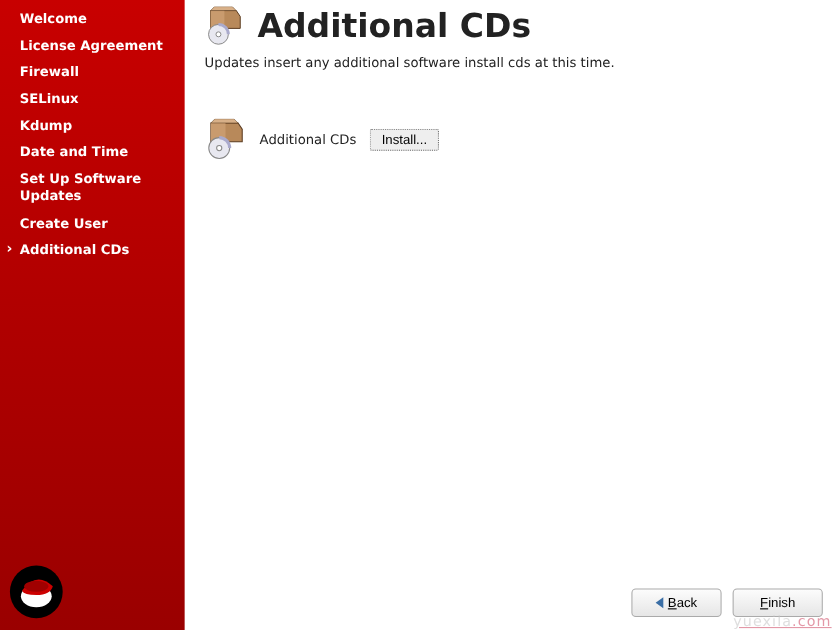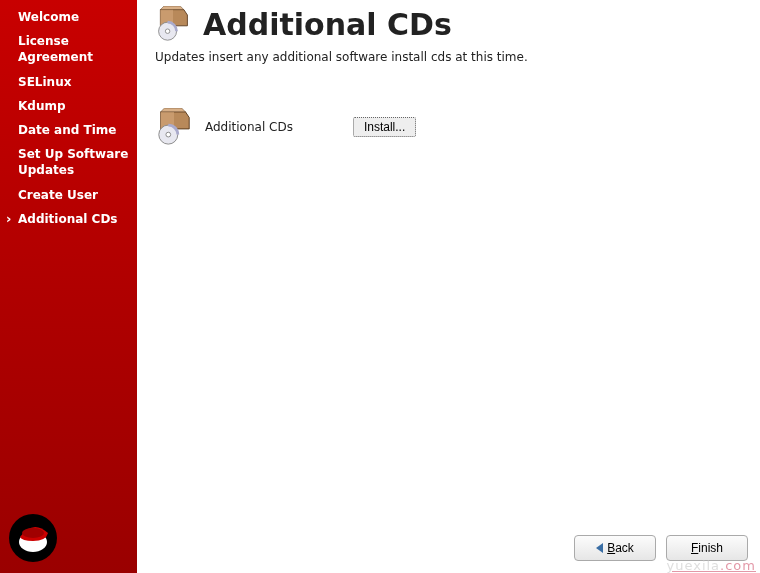--- a/index.html
+++ b/index.html
@@ -1,21 +1,21 @@
 <!DOCTYPE html>
 <html><head>
 <meta charset="utf-8">
 <style>
   * { box-sizing: border-box; margin: 0; padding: 0; }
   html, body { width: 760px; height: 573px; font-family: "DejaVu Sans", "Liberation Sans", Arial, sans-serif; overflow: hidden; }
   body { display: flex; background: #fff; }
 
   
   .sidebar {
-    width: 137px;
+    width: 168px;
     height: 573px;
     background: linear-gradient(to bottom, #c80000 0%, #b00000 50%, #9a0000 100%);
     position: relative;
     color: #fff;
     overflow: hidden;
   }
   .sidebar-items { padding-top: 5px; }
   .sidebar-item {
     font-size: 12px;
     font-weight: bold;
@@ -73,21 +73,20 @@
   }
   .row-icon { width: 38px; height: 38px; display:flex; align-items:center; justify-content:center; }
   .row-label { font-size: 12px; color: #222; }
   .install-btn {
     font-size: 12px;
     padding: 2px 10px;
     border: 1px dotted #666;
     background: #eee;
     cursor: pointer;
     border-radius: 2px;
-    margin-left: 48px;
   }
 
   
   .footer {
     position: absolute;
     bottom: 12px;
     right: 12px;
     display: flex;
     gap: 10px;
   }
@@ -125,20 +124,21 @@
   }
   .watermark .g { color: rgba(200,200,200,0.6); }
 </style>
 </head>
 <body>
 
 <div class="sidebar">
   <div class="sidebar-items">
     <div class="sidebar-item"><span>Welcome</span></div>
     <div class="sidebar-item"><span>License Agreement</span></div>
+    <div class="sidebar-item"><span>Firewall</span></div>
     <div class="sidebar-item"><span>SELinux</span></div>
     <div class="sidebar-item"><span>Kdump</span></div>
     <div class="sidebar-item"><span>Date and Time</span></div>
     <div class="sidebar-item"><span>Set Up Software Updates</span></div>
     <div class="sidebar-item"><span>Create User</span></div>
     <div class="sidebar-item active"><span>Additional CDs</span></div>
   </div>
   <div class="logo">
     <svg viewBox="0 0 50 50">
       <circle cx="25" cy="25" r="24" fill="#000"></circle>

